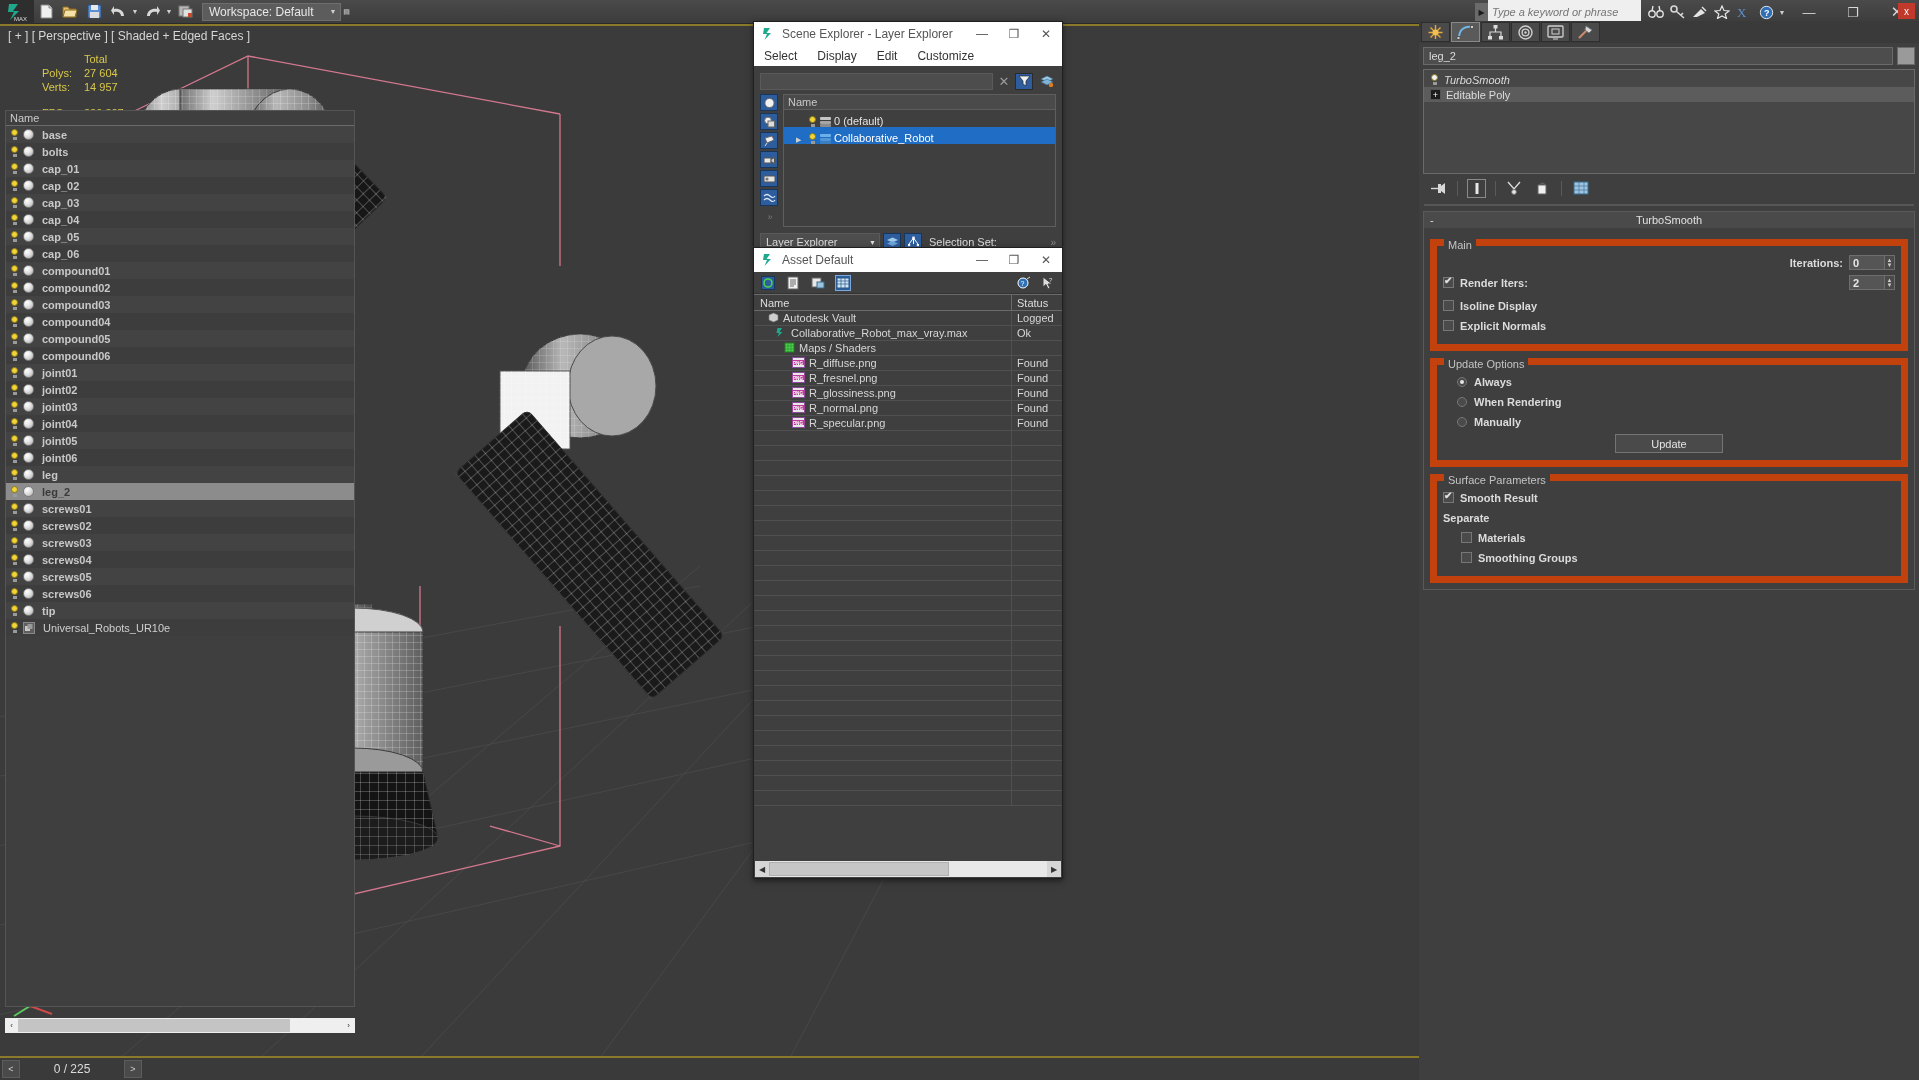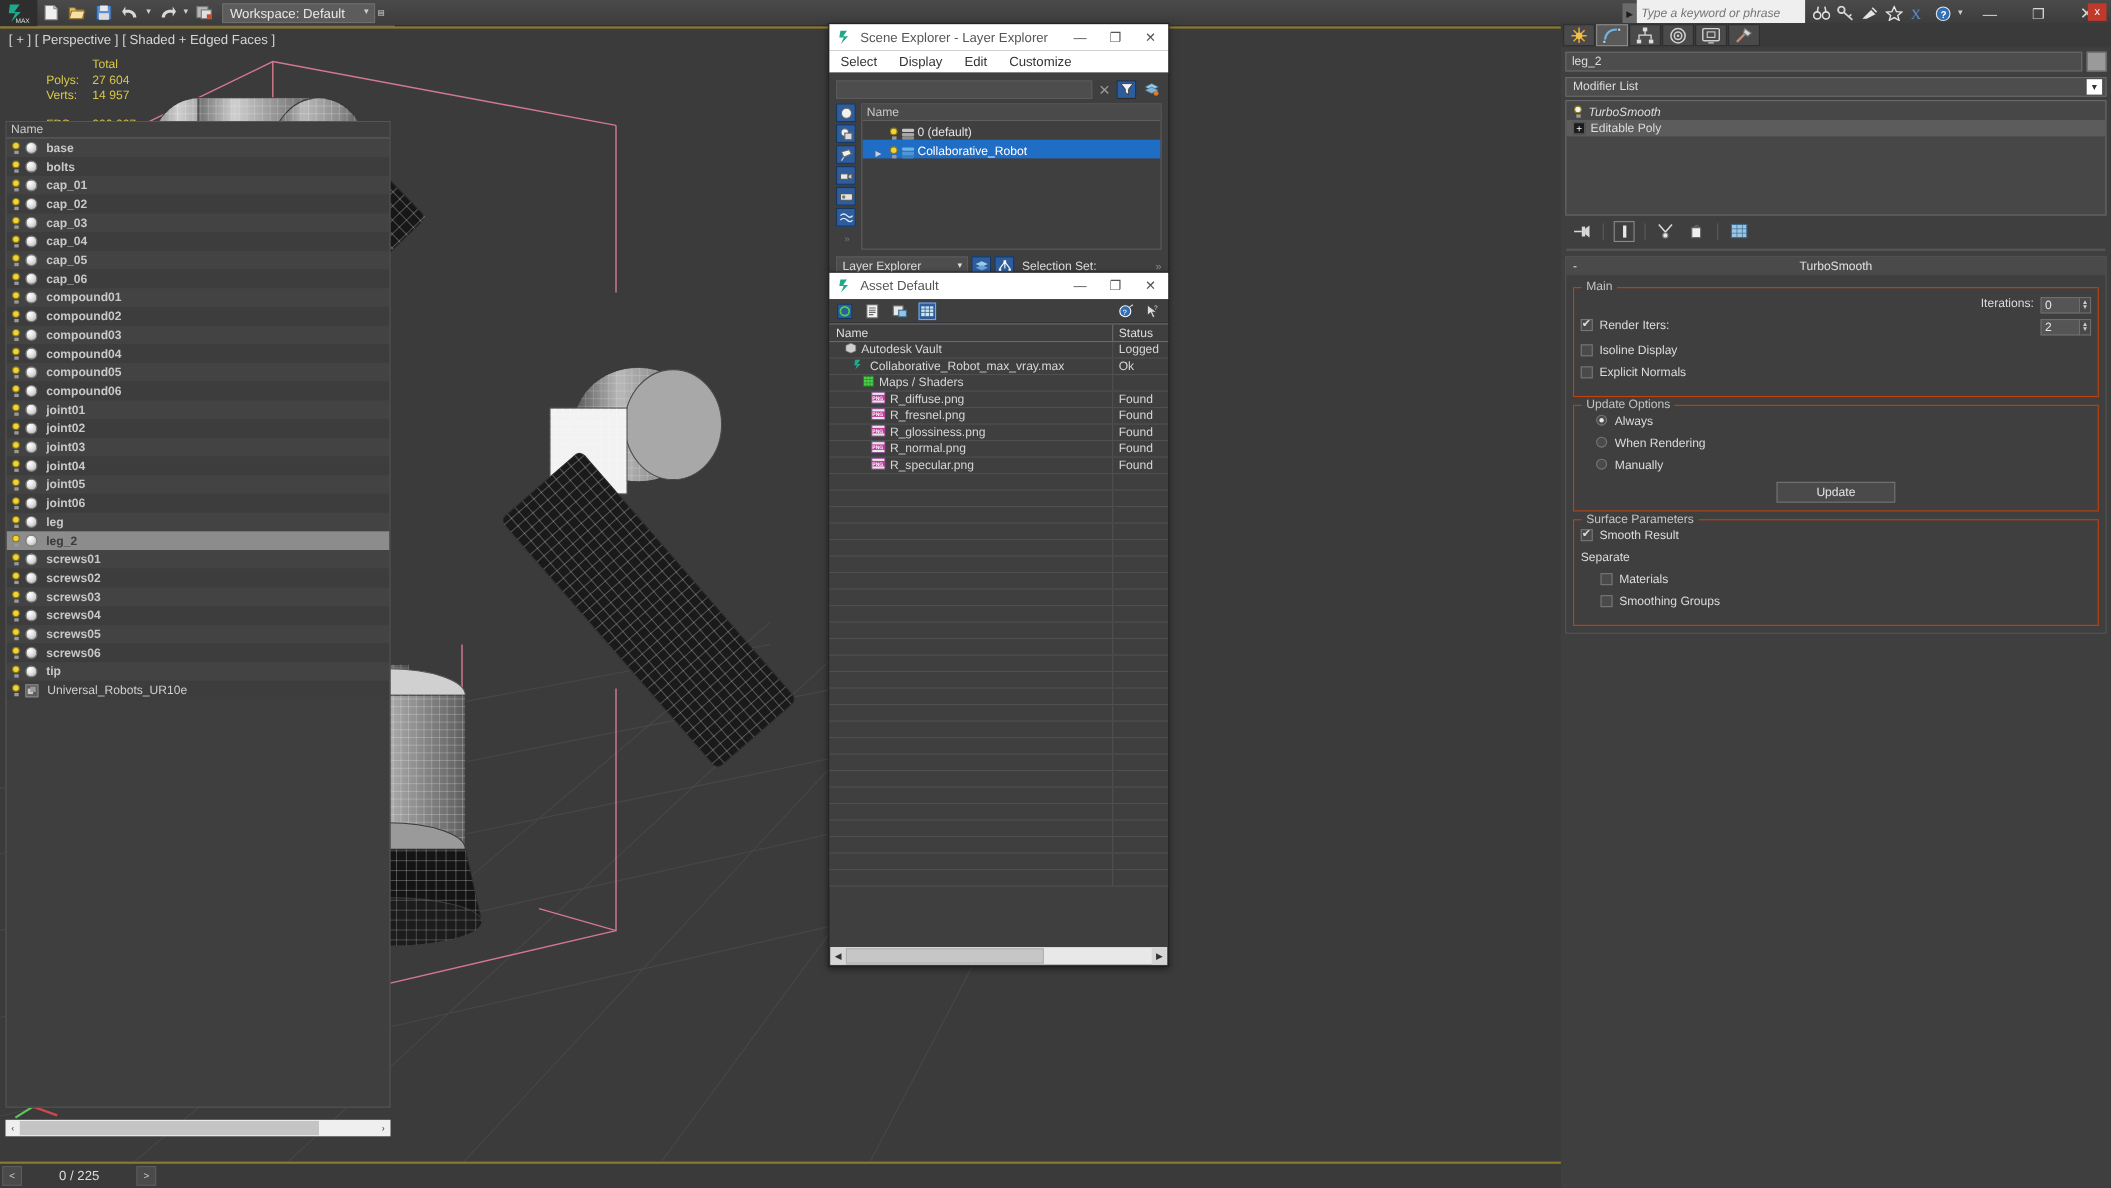--- a/index.html
+++ b/index.html
@@ -216,25 +216,25 @@
   .cp-mt { width:19px; height:19px; display:flex; align-items:center; justify-content:center;}
   .cp-mt.box { border:1px solid #8a8a8a; }
   .cp-mt-sep { width:1px; height:15px; background:#5a5a5a; }
   .cp-divider { height:2px; background:#565656; margin:4px 5px 0 5px; }
 
   .rollout { margin:5px 4px 0 4px; border:1px solid #5a5a5a; }
   .ro-head { height:16px; background:#4a4a4a; display:flex; align-items:center;
      justify-content:center; position:relative; font-size:11px; color:#e0e0e0; }
   .ro-head .minus { position:absolute; left:6px; }
   .ro-body { padding:4px 6px 6px 6px; background:#3f3f3f; }
-  .grp { border:1px solid #c2410c; margin-top:7px; padding:8px 6px 7px 6px; position:relative;}
+  .grp { border:7px solid #c2410c; margin-top:7px; padding:8px 6px 7px 6px; position:relative;}
   .grp > .gt { position:absolute; top:-7px; left:7px; background:#3f3f3f; padding:0 4px;
      font-size:11px; color:#c4c4c4;}
-  .row { display:flex; align-items:flex-start; height:17px; margin-bottom:3px; font-size:11px;
-     color:#dcdcdc;}
+  .row { display:flex; align-items:center; height:17px; margin-bottom:3px; font-size:11px;
+     color:#dcdcdc;font-weight:bold;}
   .row .lbl { flex:1; text-align:right; padding-right:6px; }
   .spin { display:flex; align-items:center; }
   .spin .fld { width:36px; height:15px; background:#555; border:1px solid #6e6e6e;
      color:#e8e8e8; font-size:11px; padding-left:3px; display:flex; align-items:center;}
   .spin .arrows { width:10px; height:15px; background:#4a4a4a; border:1px solid #6e6e6e;
      border-left:none; display:flex; flex-direction:column; align-items:center;
      justify-content:center; line-height:5px; font-size:6px; color:#ccc;}
   .cb { width:11px; height:11px; border:1px solid #777; background:#4a4a4a; flex:none;
      position:relative; margin-right:6px;}
   .cb.on::after { content:"✔"; position:absolute; left:0px; top:-3px; font-size:10px;
@@ -1350,24 +1350,20 @@
             <path d="M10 2 L16 6 L13 9 L9 6 Z" fill="#d8d8d8" stroke="#777"></path>
           </svg>
       </div>
     </div>
 
     <div class="cp-namerow">
       <div class="cp-name">leg_2</div>
       <div class="cp-color"></div>
     </div>
 
-    <div class="cp-modlist">
-      <span>Modifier List</span>
-      <span style="background:#fff;color:#333;width:14px;height:14px;display:flex;align-items:center;justify-content:center;font-size:8px;">▼</span>
-    </div>
 
     <div class="cp-modstack">
       <div class="cp-mod">
         <span class="bulb">
             <i class="g" style="background:#f2f2f2;"></i>
             <i class="b"></i>
           </span>
         <span class="ital">TurboSmooth</span>
       </div>
       <div class="cp-mod sel">

